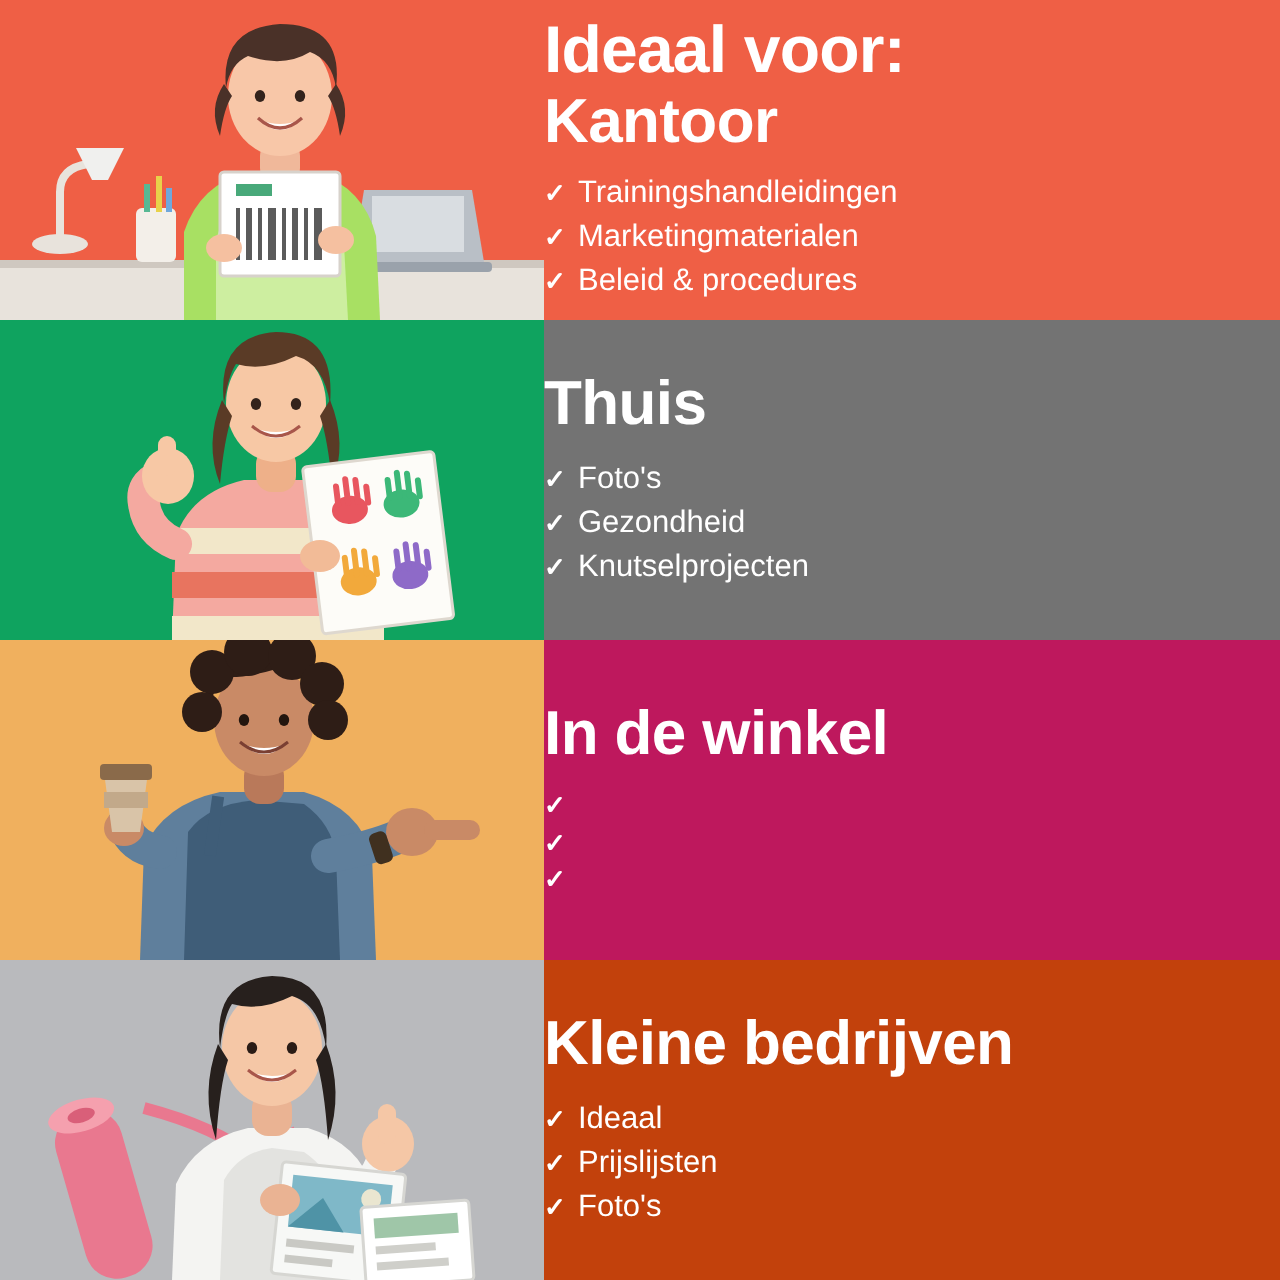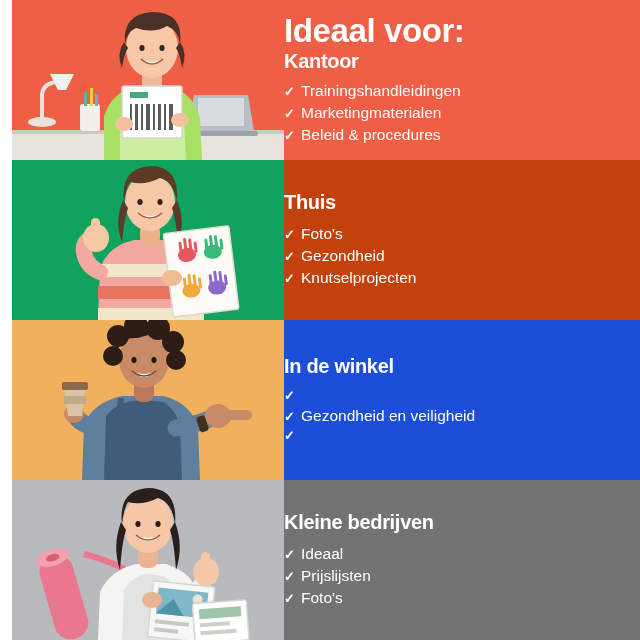--- a/index.html
+++ b/index.html
@@ -10,33 +10,32 @@
   body {
     width: 640px;
     height: 640px;
     font-family: "Liberation Sans", sans-serif;
     overflow: hidden;
   }
   .infographic {
     position: relative;
     width: 548px;
     height: 640px;
-    margin-left: 12px;
   }
   .band {
     position: relative;
     width: 640px;
     height: 160px;
     overflow: hidden;
     box-sizing: border-box;
   }
   .band-office   { background: #ef5f45; }
-  .band-home     { background: #c2410c; }
-  .band-store    { background: #1d4ed8; }
-  .band-business { background: #737373; }
+  .band-home     { background: #737373; }
+  .band-store    { background: #be185d; }
+  .band-business { background: #c2410c; }
 
   
   .band-text {
     position: absolute;
     left: 272px;
     top: 0;
     width: 368px;
     height: 100%;
     color: #ffffff;
     display: flex;
@@ -45,21 +44,21 @@
   }
   .main-title {
     font-size: 33px;
     font-weight: bold;
     letter-spacing: -0.4px;
     line-height: 1.05;
     margin: 0 0 2px 0;
     color: #ffffff;
   }
   .band-title {
-    font-size: 20px;
+    font-size: 31px;
     font-weight: bold;
     letter-spacing: -0.3px;
     line-height: 1.1;
     margin: 0 0 10px 0;
     color: #ffffff;
   }
   .band-office .band-title { margin-bottom: 8px; }
   .bullets {
     list-style: none;
     margin: 0;
@@ -302,21 +301,20 @@
     </div>
 
     <div class="band-text">
       <h2 class="band-title">In de winkel</h2>
       <ul class="bullets">
         <li>
             <span class="check">✓</span>
           </li>
         <li>
             <span class="check">✓</span>
-            <span>Gezondheid en veiligheid</span>
           </li>
         <li>
             <span class="check">✓</span>
           </li>
       </ul>
     </div>
   </section>
 
   <section class="band band-business">
     <div class="photo">

